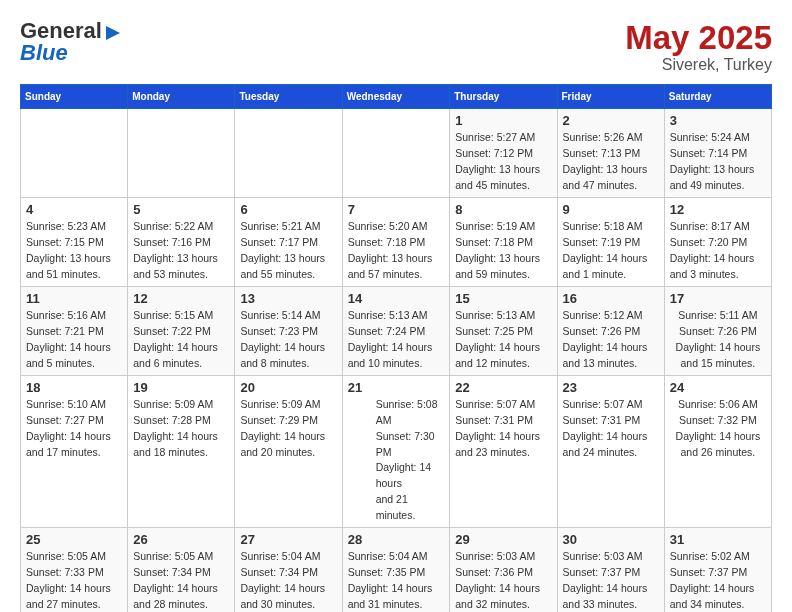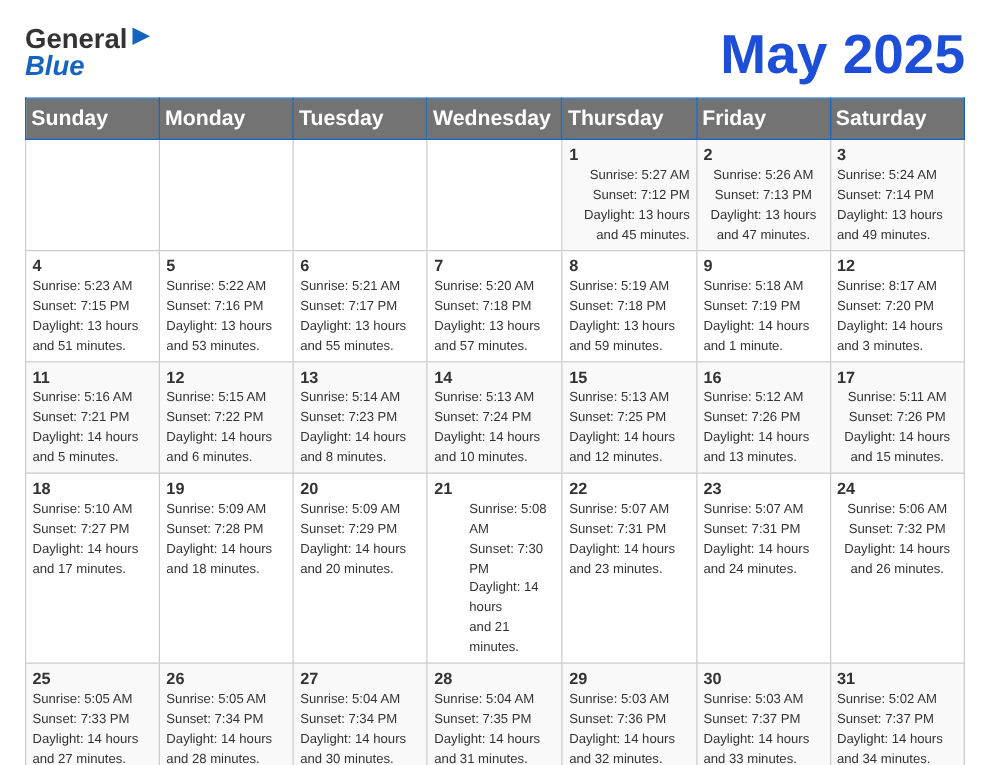--- a/index.html
+++ b/index.html
@@ -25,40 +25,40 @@
       font-size: 22px;
       font-weight: bold;
       line-height: 1;
     }
     .logo-general { color: #333; }
     .logo-blue { color: #1565c0; font-style: italic; }
     .title-block {
       text-align: right;
     }
     .month-title {
-      font-size: 44px;
+      font-size: 33px;
       font-weight: bold;
-      color: #1d4ed8;
+      color: #b91c1c;
       line-height: 1.1;
     }
     .location {
       font-size: 16px;
       color: #555;
     }
     table {
       width: 100%;
       border-collapse: collapse;
       font-size: 11px;
     }
     thead tr th {
-      background-color: #737373;
+      background-color: #1d4ed8;
       color: #fff;
       padding: 6px 4px;
       text-align: left;
-      font-size: 17px;
+      font-size: 10px;
       font-weight: bold;
       border: 1px solid #1565c0;
     }
     tbody tr td {
       border: 1px solid #ccc;
       vertical-align: top;
       padding: 4px 5px;
       width: 108px;
       min-height: 80px;
       background: #fff;
@@ -81,33 +81,34 @@
     .empty-cell {
       background: #fff !important;
     }
   </style>
 </head>
 <body>
 
 <div class="header">
   <div class="logo">
     <div style="display:flex;flex-direction:column;align-items:flex-start;">
-      <div style="display:flex;align-items:flex-start;">
+      <div style="display:flex;align-items:flex-end;">
         <span class="logo-text logo-general">General</span>
         <div style="display:flex;align-items:flex-end;margin-left:2px;">
           <svg width="18" height="18" viewBox="0 0 18 18">
             <polygon points="2,2 16,9 2,16" fill="#1565c0"></polygon>
           </svg>
         </div>
       </div>
       <span class="logo-text logo-blue">Blue</span>
     </div>
   </div>
   <div class="title-block">
     <div class="month-title">May 2025</div>
+    <div class="location">Siverek, Turkey</div>
   </div>
 </div>
 
 <table>
   <thead>
     <tr>
     <th>Sunday</th>
         <th>Monday</th>
         <th>Tuesday</th>
         <th>Wednesday</th>
@@ -117,28 +118,28 @@
       </tr>
   </thead>
   <tbody id="calendar-body">
   <tr>
         <td class="empty-cell"></td>
         <td class="empty-cell"></td>
         <td class="empty-cell"></td>
         <td class="empty-cell"></td>
         <td>
           <span class="day-number">1</span>
-          <div class="day-info" style="white-space: pre-line; text-align: right;">Sunrise: 5:27 AM
+          <div class="day-info" style="white-space: pre-line;">Sunrise: 5:27 AM
 Sunset: 7:12 PM
 Daylight: 13 hours
 and 45 minutes.</div>
         </td>
         <td>
           <span class="day-number">2</span>
-          <div class="day-info" style="white-space: pre-line; text-align: center;">Sunrise: 5:26 AM
+          <div class="day-info" style="white-space: pre-line;">Sunrise: 5:26 AM
 Sunset: 7:13 PM
 Daylight: 13 hours
 and 47 minutes.</div>
         </td>
         <td>
           <span class="day-number">3</span>
           <div class="day-info" style="white-space: pre-line;">Sunrise: 5:24 AM
 Sunset: 7:14 PM
 Daylight: 13 hours
 and 49 minutes.</div>

